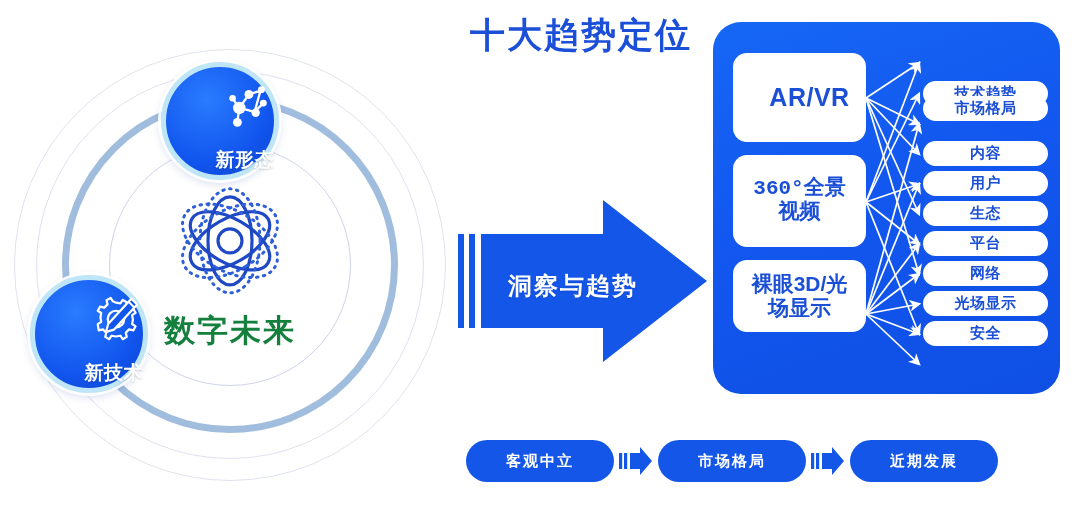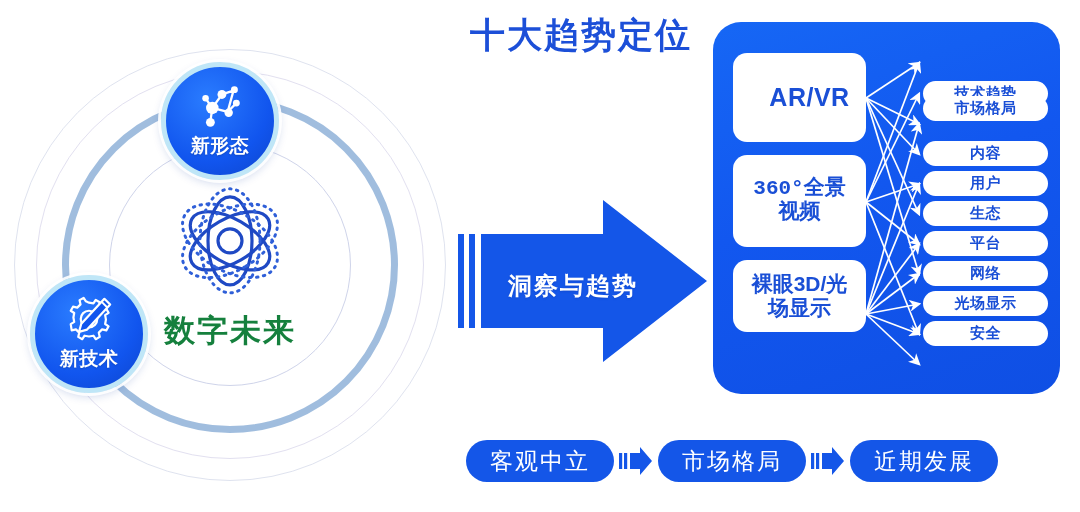--- a/index.html
+++ b/index.html
@@ -23,22 +23,23 @@
   .ring-outer   { width: 432px; height: 432px; border: 1px solid #dfe3ef; }
   .ring-second  { width: 388px; height: 388px; border: 1px solid #e2e0f0; }
   .ring-thick   { width: 336px; height: 336px; border: 7px solid #8fb2d8; opacity: .85; }
   .ring-inner   { width: 242px; height: 242px; border: 1px solid #cfd4ea; }
 
   .node {
     position: absolute; width: 118px; height: 118px; border-radius: 50%;
     background: radial-gradient(circle at 38% 30%, #2a7cff 0%, #1155ee 62%, #0d44cc 100%);
     border: 5px solid #bfe6f7;
     box-shadow: 0 0 0 3px rgba(255,255,255,.9), 0 3px 10px rgba(20,60,160,.22);
-    display: flex; flex-direction: column; align-items: center; justify-content: flex-start;
+    display: flex; flex-direction: column; align-items: flex-end; justify-content: flex-start;
     padding-top: 14px;
+    gap: 14px;
   }
   .node .node-icon { width: 54px; height: 50px; display: block; }
   .node .node-label {
     color: #fff; font-size: 19px; font-weight: bold; letter-spacing: .5px;
     margin-top: 2px; text-shadow: 0 1px 2px rgba(0,0,0,.18);
   }
   #node-top   { left: 161px; top: 42px; }
   #node-left  { left: 30px;  top: 255px; }
   #node-right { left: 292px; top: 255px; }
 
@@ -93,21 +94,21 @@
 
   
   #pill-chain {
     position: absolute; left: 466px; top: 440px;
     display: flex; align-items: center; gap: 0px;
   }
   .chain-pill {
     height: 42px; padding: 0 22px; min-width: 148px;
     background: #1456e8; border-radius: 21px;
     display: flex; align-items: center; justify-content: center;
-    color: #ffffff; font-size: 23px; font-weight: normal; letter-spacing: 2px;
+    color: #ffffff; font-size: 15px; font-weight: bold; letter-spacing: 2px;
   }
   .chain-sep { width: 44px; height: 42px; display: flex; align-items: center; justify-content: center; }
 </style>
 </head>
 <body>
 
 <div id="stage">
 
   <div id="circle-diagram">
     <div class="ring ring-outer"></div>

